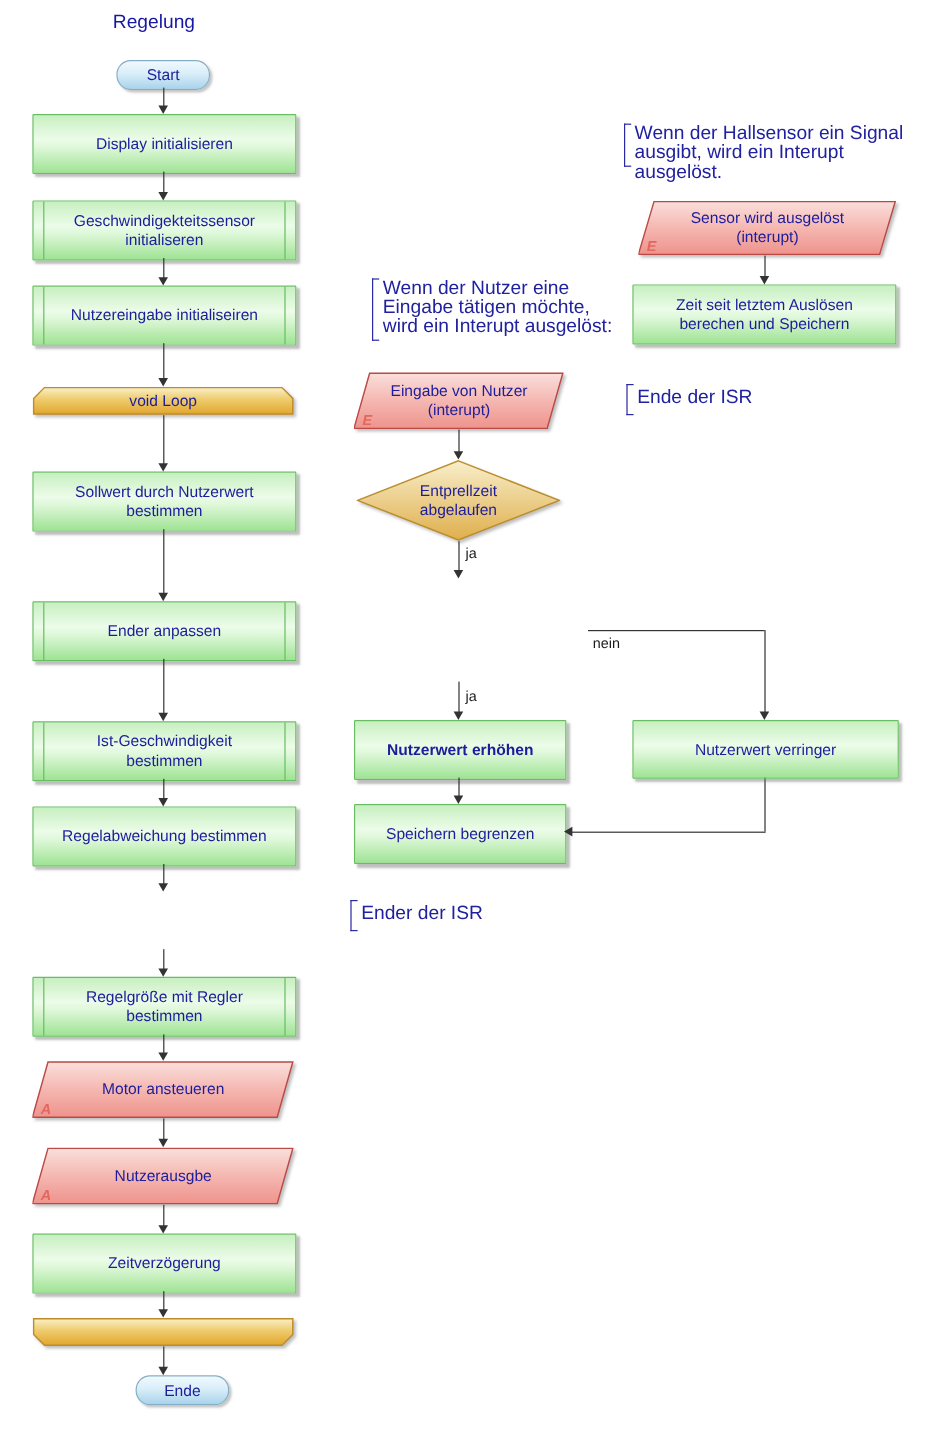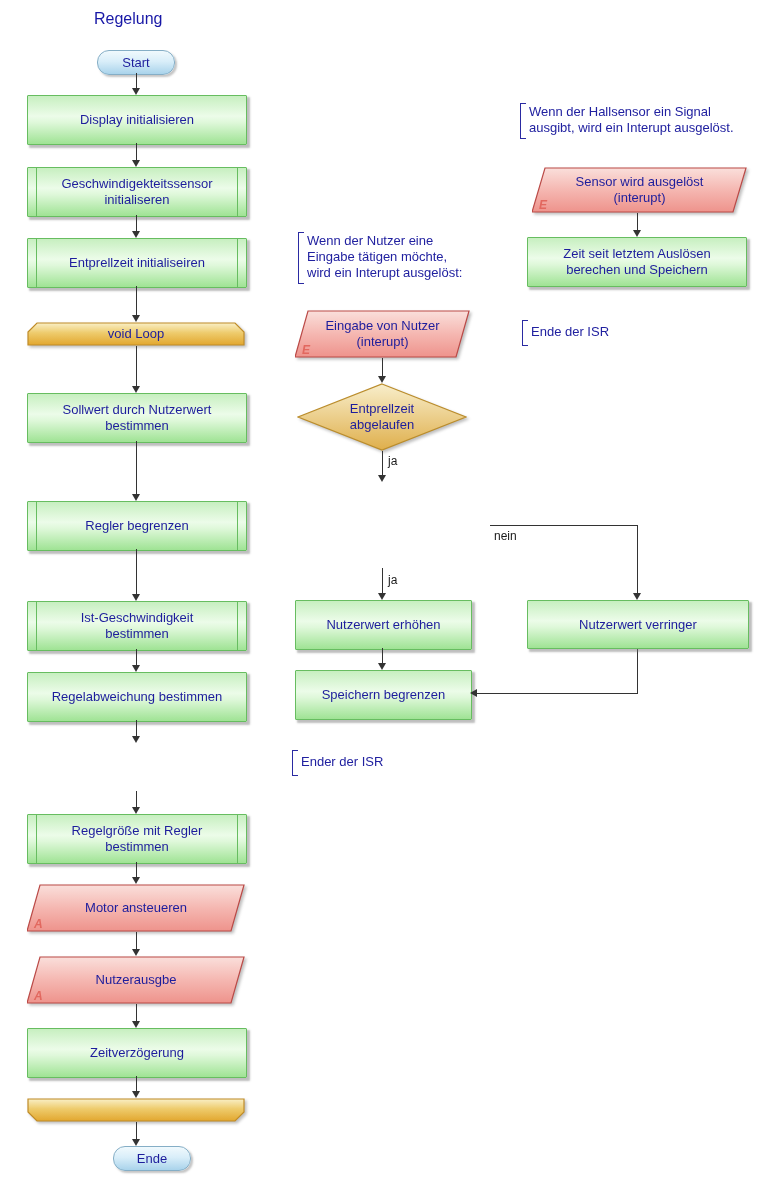--- a/index.html
+++ b/index.html
@@ -29,21 +29,21 @@
   }
   
   .capsule{
     background:linear-gradient(180deg,#f0f9fd 0%,#d9eef9 45%,#a9d3eb 100%);
     border:1px solid #85aec6;border-radius:12px;
     box-shadow:2px 2px 2px rgba(110,110,110,.4);
   }
   
   .annotation{position:absolute;display:flex;align-items:stretch;}
   .bracket{width:5px;border-left:1px solid #2a2aa2;border-top:1px solid #2a2aa2;border-bottom:1px solid #2a2aa2;}
-  .ann-text{color:#2121a0;font-size:13px;line-height:16px;white-space:pre-line;padding-left:3px;padding-top:1px;}
+  .ann-text{color:#2121a0;font-size:16px;line-height:16px;white-space:pre-line;padding-left:3px;padding-top:1px;}
   
   .varrow{position:absolute;width:9px;margin-left:-4px;}
   .varrow::before{content:"";position:absolute;left:4px;top:0;bottom:5px;border-left:1px solid #333;}
   .varrow::after{content:"";position:absolute;left:0;bottom:0;width:0;height:0;
     border-left:4px solid transparent;border-right:4px solid transparent;border-top:7px solid #333;}
   .vline{position:absolute;width:0;border-left:1px solid #333;}
   .hline{position:absolute;height:0;border-top:1px solid #333;}
   .harrow-left{position:absolute;height:9px;}
   .harrow-left::before{content:"";position:absolute;left:6px;right:0;top:4px;border-top:1px solid #333;}
   .harrow-left::after{content:"";position:absolute;left:0;top:0;width:0;height:0;
@@ -88,39 +88,39 @@
 initialiseren</span>
   </div>
 
   <div class="node proc" style="left:27px;top:95px;width:218px;height:48px;">
     <span class="lbl">Display initialisieren</span>
   </div>
 
   <div class="node proc" style="left:27px;top:238px;width:218px;height:48px;">
     <i class="bar l"></i>
       <i class="bar r"></i>
-    <span class="lbl">Entprellzeit initialiseiren</span>
+    <span class="lbl">Nutzereingabe initialiseiren</span>
   </div>
 
   <div class="node shape" style="left:27px;top:322px;width:218px;height:24px;">
     <svg width="218" height="24" viewBox="0 0 218 24">
       <polygon points="1,10 10,1 208,1 217,10 217,23 1,23" fill="url(#gradOrange)" stroke="#c08c28" stroke-width="1.2"></polygon>
     </svg>
     <span class="lbl">void Loop</span>
   </div>
 
   <div class="node proc" style="left:27px;top:393px;width:218px;height:48px;">
     <span class="lbl">Sollwert durch Nutzerwert
 bestimmen</span>
   </div>
 
   <div class="node proc" style="left:27px;top:501px;width:218px;height:48px;">
     <i class="bar l"></i>
       <i class="bar r"></i>
-    <span class="lbl">Regler begrenzen</span>
+    <span class="lbl">Ender anpassen</span>
   </div>
 
   <div class="node proc" style="left:27px;top:601px;width:218px;height:48px;">
     <i class="bar l"></i>
       <i class="bar r"></i>
     <span class="lbl">Ist-Geschwindigkeit
 bestimmen</span>
   </div>
 
   <div class="node proc" style="left:27px;top:672px;width:218px;height:48px;">
@@ -174,21 +174,21 @@
   <div class="varrow" style="left:136px;top:549px;height:52px;"></div>
   <div class="varrow" style="left:136px;top:649px;height:23px;"></div>
   <div class="varrow" style="left:136px;top:720px;height:23px;"></div>
   <div class="varrow" style="left:136px;top:791px;height:23px;"></div>
   <div class="varrow" style="left:136px;top:862px;height:22px;"></div>
   <div class="varrow" style="left:136px;top:932px;height:24px;"></div>
   <div class="varrow" style="left:136px;top:1004px;height:24px;"></div>
   <div class="varrow" style="left:136px;top:1076px;height:22px;"></div>
   <div class="varrow" style="left:136px;top:1122px;height:24px;"></div>
 
-  <div class="annotation" style="left:284px;top:232px;padding-left:14px;">
+  <div class="annotation" style="left:296px;top:232px;padding-left:14px;">
     <div class="bracket" style="height:50px;"></div>
     <div class="ann-text">Wenn der Nutzer eine
 Eingabe tätigen möchte,
 wird ein Interupt ausgelöst:</div>
   </div>
 
   <div class="node shape" style="left:295px;top:310px;width:175px;height:48px;">
     <svg width="175" height="48" viewBox="0 0 175 48">
       <polygon points="13,1 174,1 161,47 0,47" fill="url(#gradRed)" stroke="#bb4a47" stroke-width="1.2"></polygon>
     </svg>
@@ -199,21 +199,21 @@
 
   <div class="node shape" style="left:297px;top:383px;width:170px;height:68px;">
     <svg width="170" height="68" viewBox="0 0 170 68">
       <polygon points="85,1 169,34 85,67 1,34" fill="url(#gradDiamond)" stroke="#bb8d2c" stroke-width="1.2"></polygon>
     </svg>
     <span class="lbl">Entprellzeit
 abgelaufen</span>
   </div>
 
 
-  <div class="node proc" style="left:295px;top:600px;width:175px;height:48px;">
+  <div class="node proc" style="left:295px;top:600px;width:175px;height:48px;font-weight:bold;">
     <span class="lbl">Nutzerwert erhöhen</span>
   </div>
 
   <div class="node proc" style="left:295px;top:670px;width:175px;height:48px;">
     <span class="lbl">Speichern begrenzen</span>
   </div>
 
   <div class="annotation" style="left:292px;top:750px;">
     <div class="bracket" style="height:24px;"></div>
     <div class="ann-text" style="padding-top:4px;">Ender der ISR</div>

